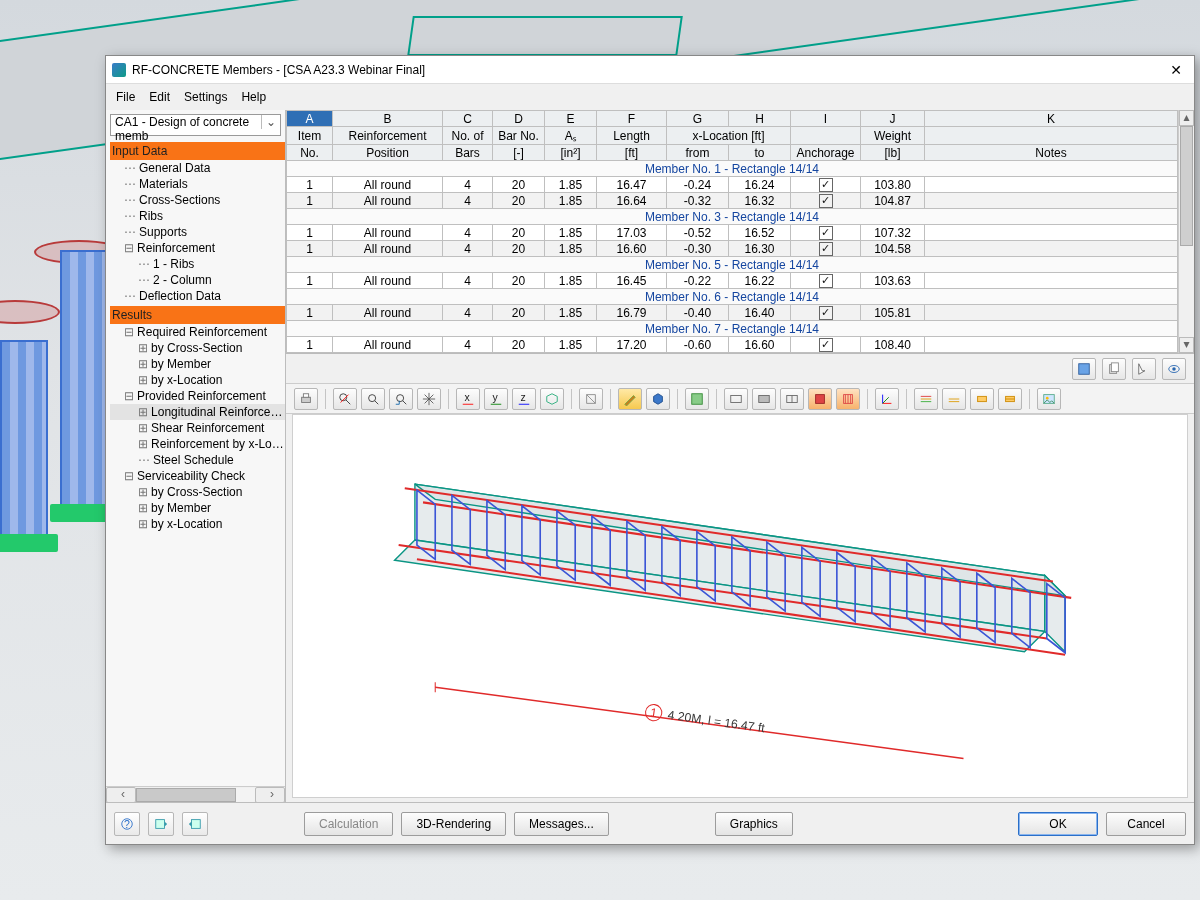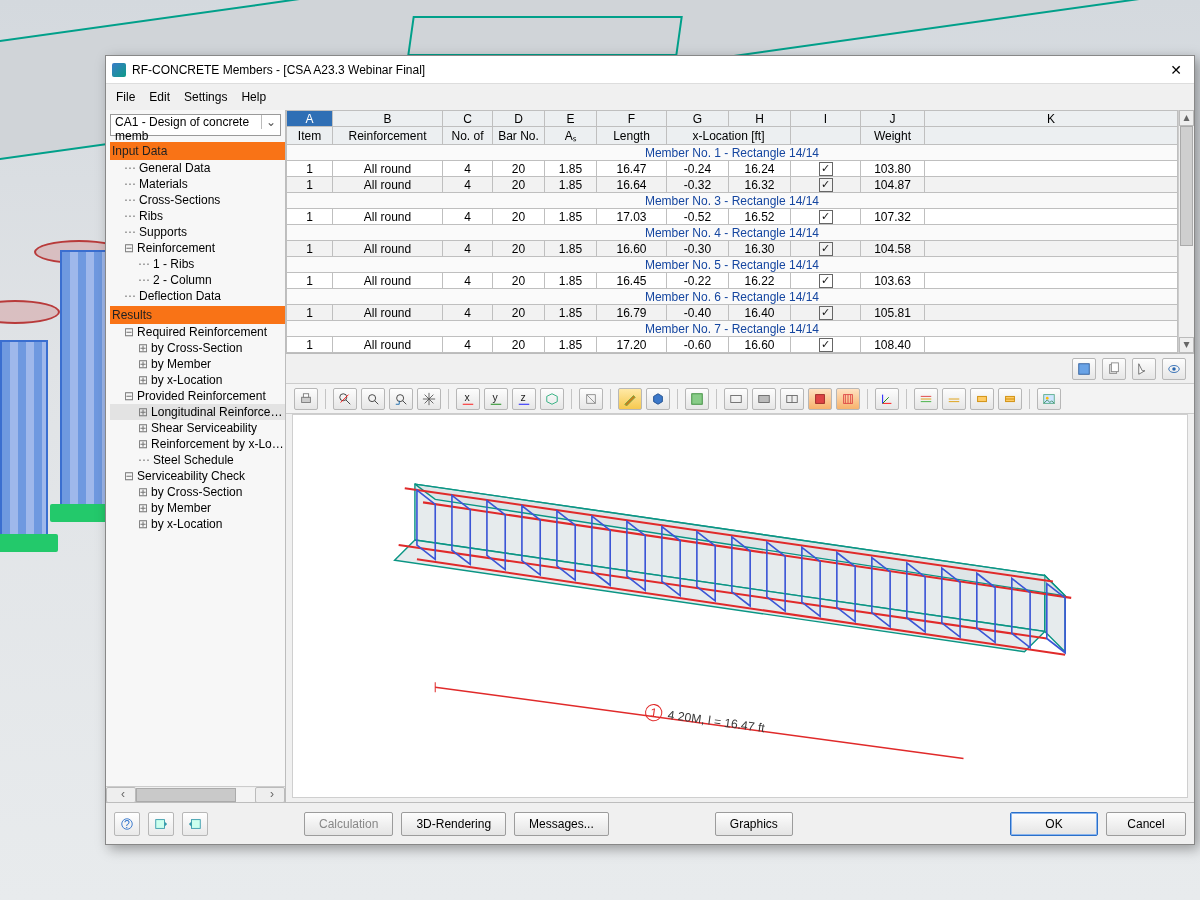--- a/index.html
+++ b/index.html
@@ -118,21 +118,21 @@
         <div class="item sub"><span class="dots">⋯</span><span>2 - Column</span></div>
         <div class="item"><span class="dots">⋯</span><span>Deflection Data</span></div>
 
         <div class="hdr">Results</div>
         <div class="item"><span class="dots">⊟</span><span>Required Reinforcement</span></div>
         <div class="item sub"><span class="dots">⊞</span><span>by Cross-Section</span></div>
         <div class="item sub"><span class="dots">⊞</span><span>by Member</span></div>
         <div class="item sub"><span class="dots">⊞</span><span>by x-Location</span></div>
         <div class="item"><span class="dots">⊟</span><span>Provided Reinforcement</span></div>
         <div class="item sub sel"><span class="dots">⊞</span><span>Longitudinal Reinforcement</span></div>
-        <div class="item sub"><span class="dots">⊞</span><span>Shear Serviceability</span></div>
+        <div class="item sub"><span class="dots">⊞</span><span>Shear Reinforcement</span></div>
         <div class="item sub"><span class="dots">⊞</span><span>Reinforcement by x-Location</span></div>
         <div class="item sub"><span class="dots">⋯</span><span>Steel Schedule</span></div>
         <div class="item"><span class="dots">⊟</span><span>Serviceability Check</span></div>
         <div class="item sub"><span class="dots">⊞</span><span>by Cross-Section</span></div>
         <div class="item sub"><span class="dots">⊞</span><span>by Member</span></div>
         <div class="item sub"><span class="dots">⊞</span><span>by x-Location</span></div>
       </div>
       <div class="hscroll">
         <div class="btn">‹</div>
         <div class="track">
@@ -178,20 +178,33 @@
                 <th>Reinforcement</th>
                 <th>No. of</th>
                 <th>Bar No.</th>
                 <th>Aₛ</th>
                 <th>Length</th>
                 <th colspan="2">x-Location [ft]</th>
                 <th></th>
                 <th>Weight</th>
                 <th></th>
               </tr>
+            <tr id="hdr-2">
+                <th>No.</th>
+                <th>Position</th>
+                <th>Bars</th>
+                <th>[-]</th>
+                <th>[in²]</th>
+                <th>[ft]</th>
+                <th>from</th>
+                <th>to</th>
+                <th>Anchorage</th>
+                <th>[lb]</th>
+                <th>Notes</th>
+              </tr>
           </thead>
           <tbody id="grid-body">
               <tr class="member-row">
                 <td colspan="11">Member No. 1  -  Rectangle 14/14</td>
               </tr>
               <tr>
                 <td>1</td>
                 <td class="l">All round</td>
                 <td>4</td>
                 <td>20</td>
@@ -224,23 +237,20 @@
                 <td class="l">All round</td>
                 <td>4</td>
                 <td>20</td>
                 <td>1.85</td>
                 <td class="r">17.03</td>
                 <td class="r">-0.52</td>
                 <td class="r">16.52</td>
                 <td><span class="chk"></span></td>
                 <td class="r">107.32</td>
                 <td></td>
-              </tr>
-              <tr class="member-row">
-                <td colspan="11">Member No. 4  -  Rectangle 14/14</td>
               </tr>
               <tr class="alt">
                 <td>1</td>
                 <td class="l">All round</td>
                 <td>4</td>
                 <td>20</td>
                 <td>1.85</td>
                 <td class="r">16.60</td>
                 <td class="r">-0.30</td>
                 <td class="r">16.30</td>
@@ -554,16 +564,16 @@
           <path d="M1 8l3-3v6z" fill="#39a"></path>
         </svg>
       </div>
     <div class="area-break"></div>
     <button class="btn disabled">Calculation</button>
     <button class="btn">3D-Rendering</button>
     <button class="btn">Messages...</button>
     <div style="width:90px"></div>
     <button class="btn">Graphics</button>
     <div class="spacer"></div>
-    <button class="btn primary" style="width:88px">OK</button>
+    <button class="btn primary" style="width:80px">OK</button>
     <button class="btn" style="width:80px">Cancel</button>
   </div>
 </div>
 
 </body></html>

